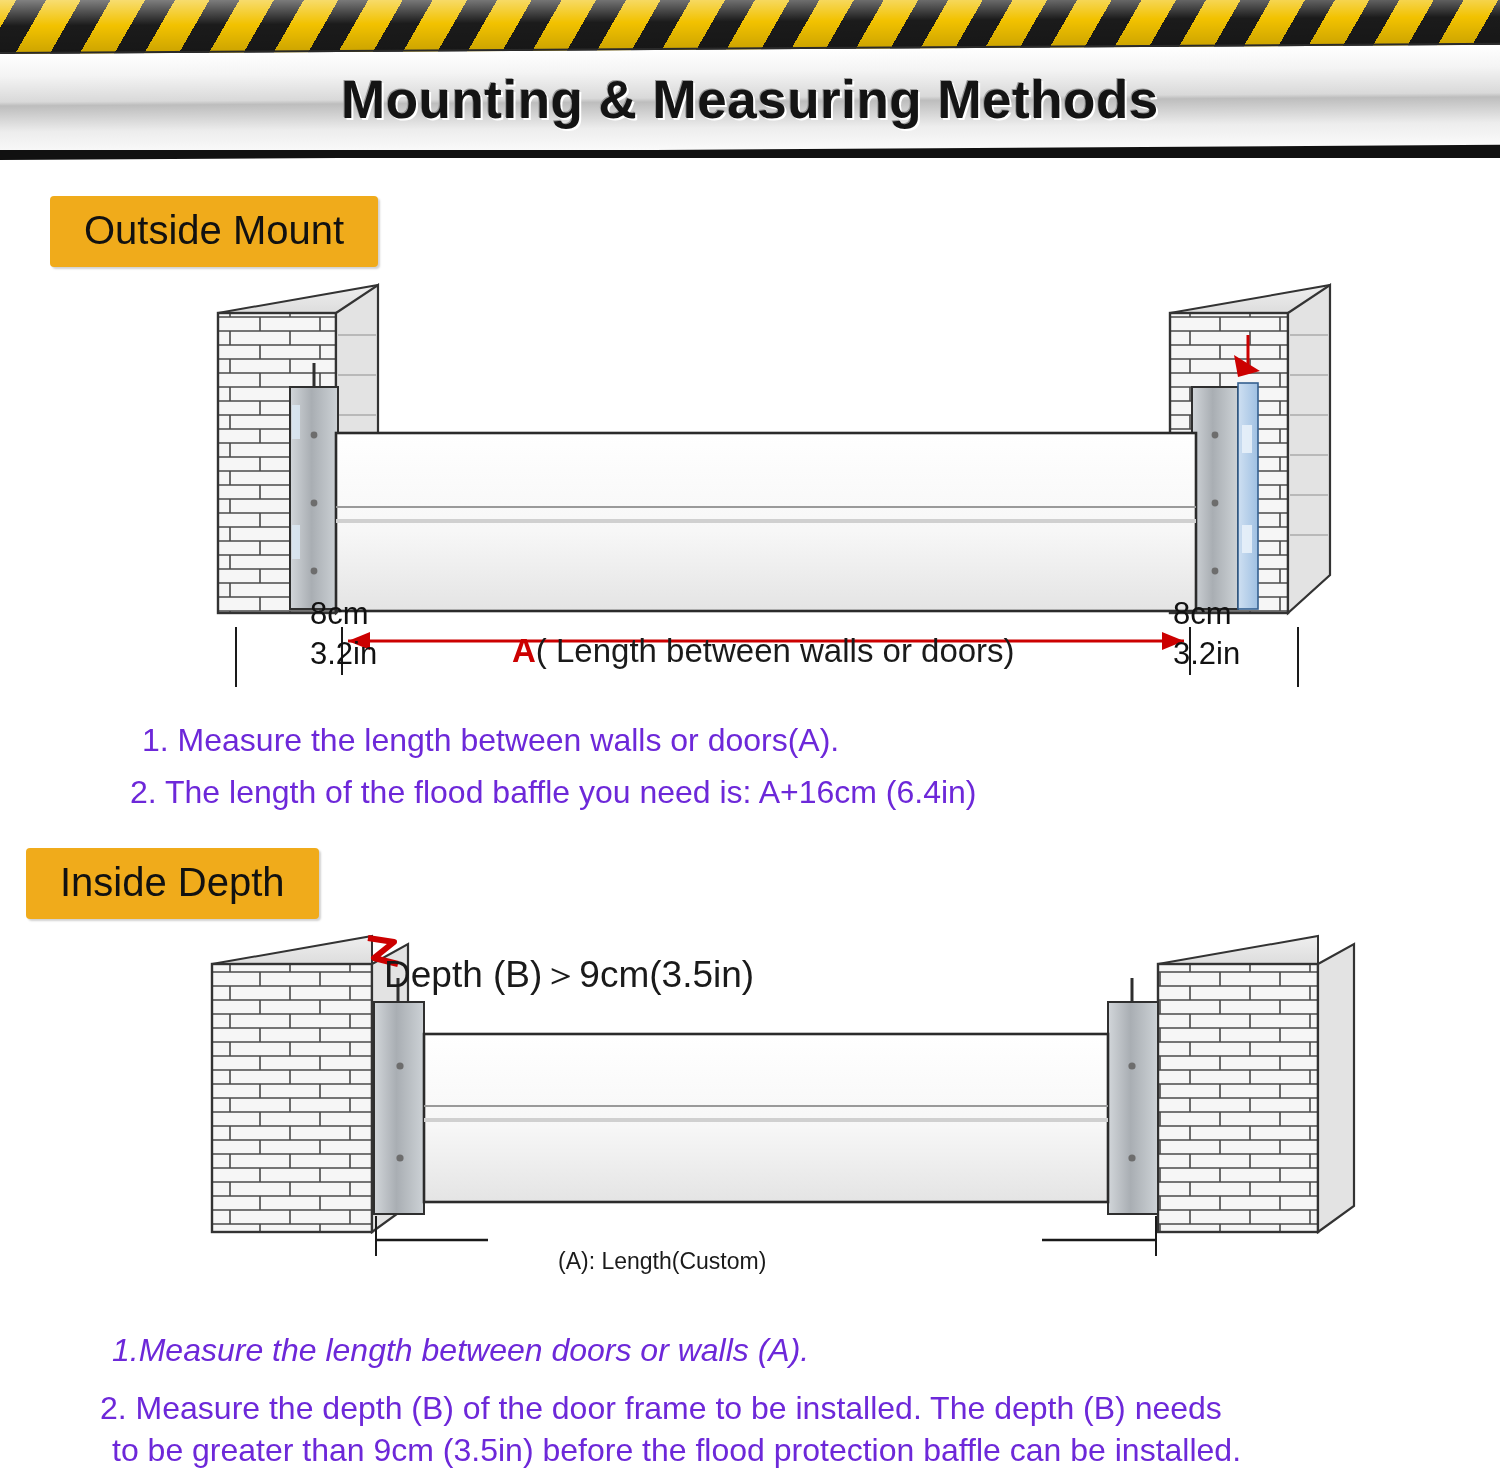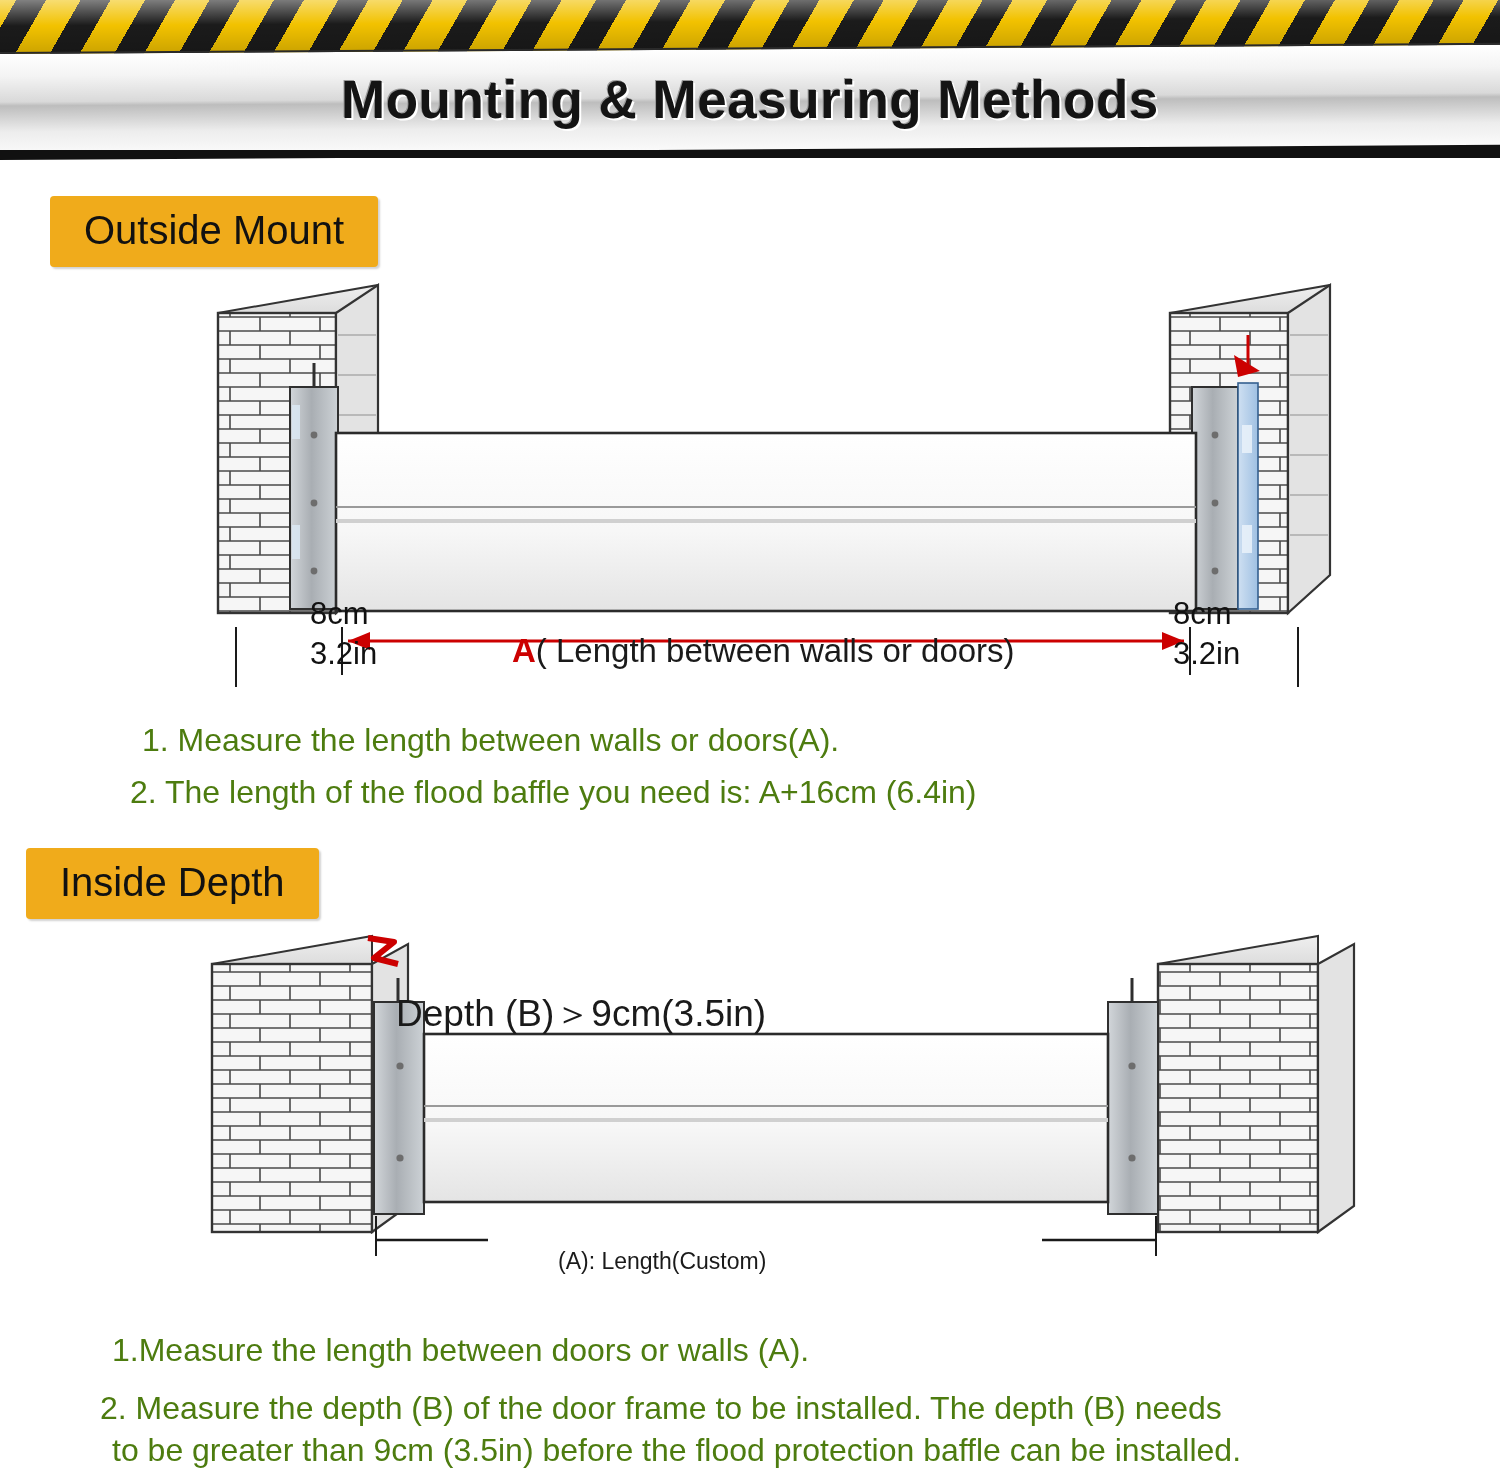--- a/index.html
+++ b/index.html
@@ -87,21 +87,21 @@
     border-radius: 4px;
     box-shadow: 2px 2px 2px rgba(0,0,0,.18);
     white-space: nowrap;
   }
   #badge-outside { left: 26px; top: 196px; margin-left: 24px; }
   #badge-inside  { left: 26px; top: 848px; }
 
   
   .txt { position: absolute; white-space: nowrap; }
 
-  .instr { font-size: 32px; color: #4d7c0f; }
+  .instr { font-size: 32px; color: #6d28d9; }
 
   .dim-label { font-size: 31px; color: #111; margin-left: 30px; }
 
   .letter-a { color: #cc0000; font-weight: bold; }
 
   
   .diagram { position: absolute; }
   #diagram-outside { left: 170px; top: 275px; width: 1200px; height: 420px; }
   #diagram-inside  { left: 170px; top: 930px; width: 1200px; height: 330px; }
 </style>
@@ -255,18 +255,18 @@
   </g>
 
   <g>
     <line x1="206" y1="286" x2="206" y2="326" stroke="#1a1a1a" stroke-width="2"></line>
     <line x1="986" y1="286" x2="986" y2="326" stroke="#1a1a1a" stroke-width="2"></line>
     <line x1="206" y1="310" x2="318" y2="310" stroke="#1a1a1a" stroke-width="2.4"></line>
     <line x1="872" y1="310" x2="986" y2="310" stroke="#1a1a1a" stroke-width="2.4"></line>
   </g>
 </svg>
 
-<div class="txt" style="left:396px; top:950px; font-size:37px;margin-top:39px;">Depth (B)＞9cm(3.5in)</div>
+<div class="txt" style="left:384px; top:950px; font-size:37px;">Depth (B)＞9cm(3.5in)</div>
 <div class="txt" style="left:558px; top:1248px; font-size:23px;">(A): Length(Custom)</div>
 
-<div class="txt instr" style="left:112px; top:1332px;">1.Measure the length between doors or walls (A).</div>
+<div class="txt instr" style="left:112px; top:1332px;font-style:italic;">1.Measure the length between doors or walls (A).</div>
 <div class="txt instr" style="left:100px; top:1390px;">2. Measure the depth (B) of the door frame to be installed. The depth (B) needs</div>
 <div class="txt instr" style="left:112px; top:1432px;">to be greater than 9cm (3.5in) before the flood protection baffle can be installed.</div>
 
 </body></html>

